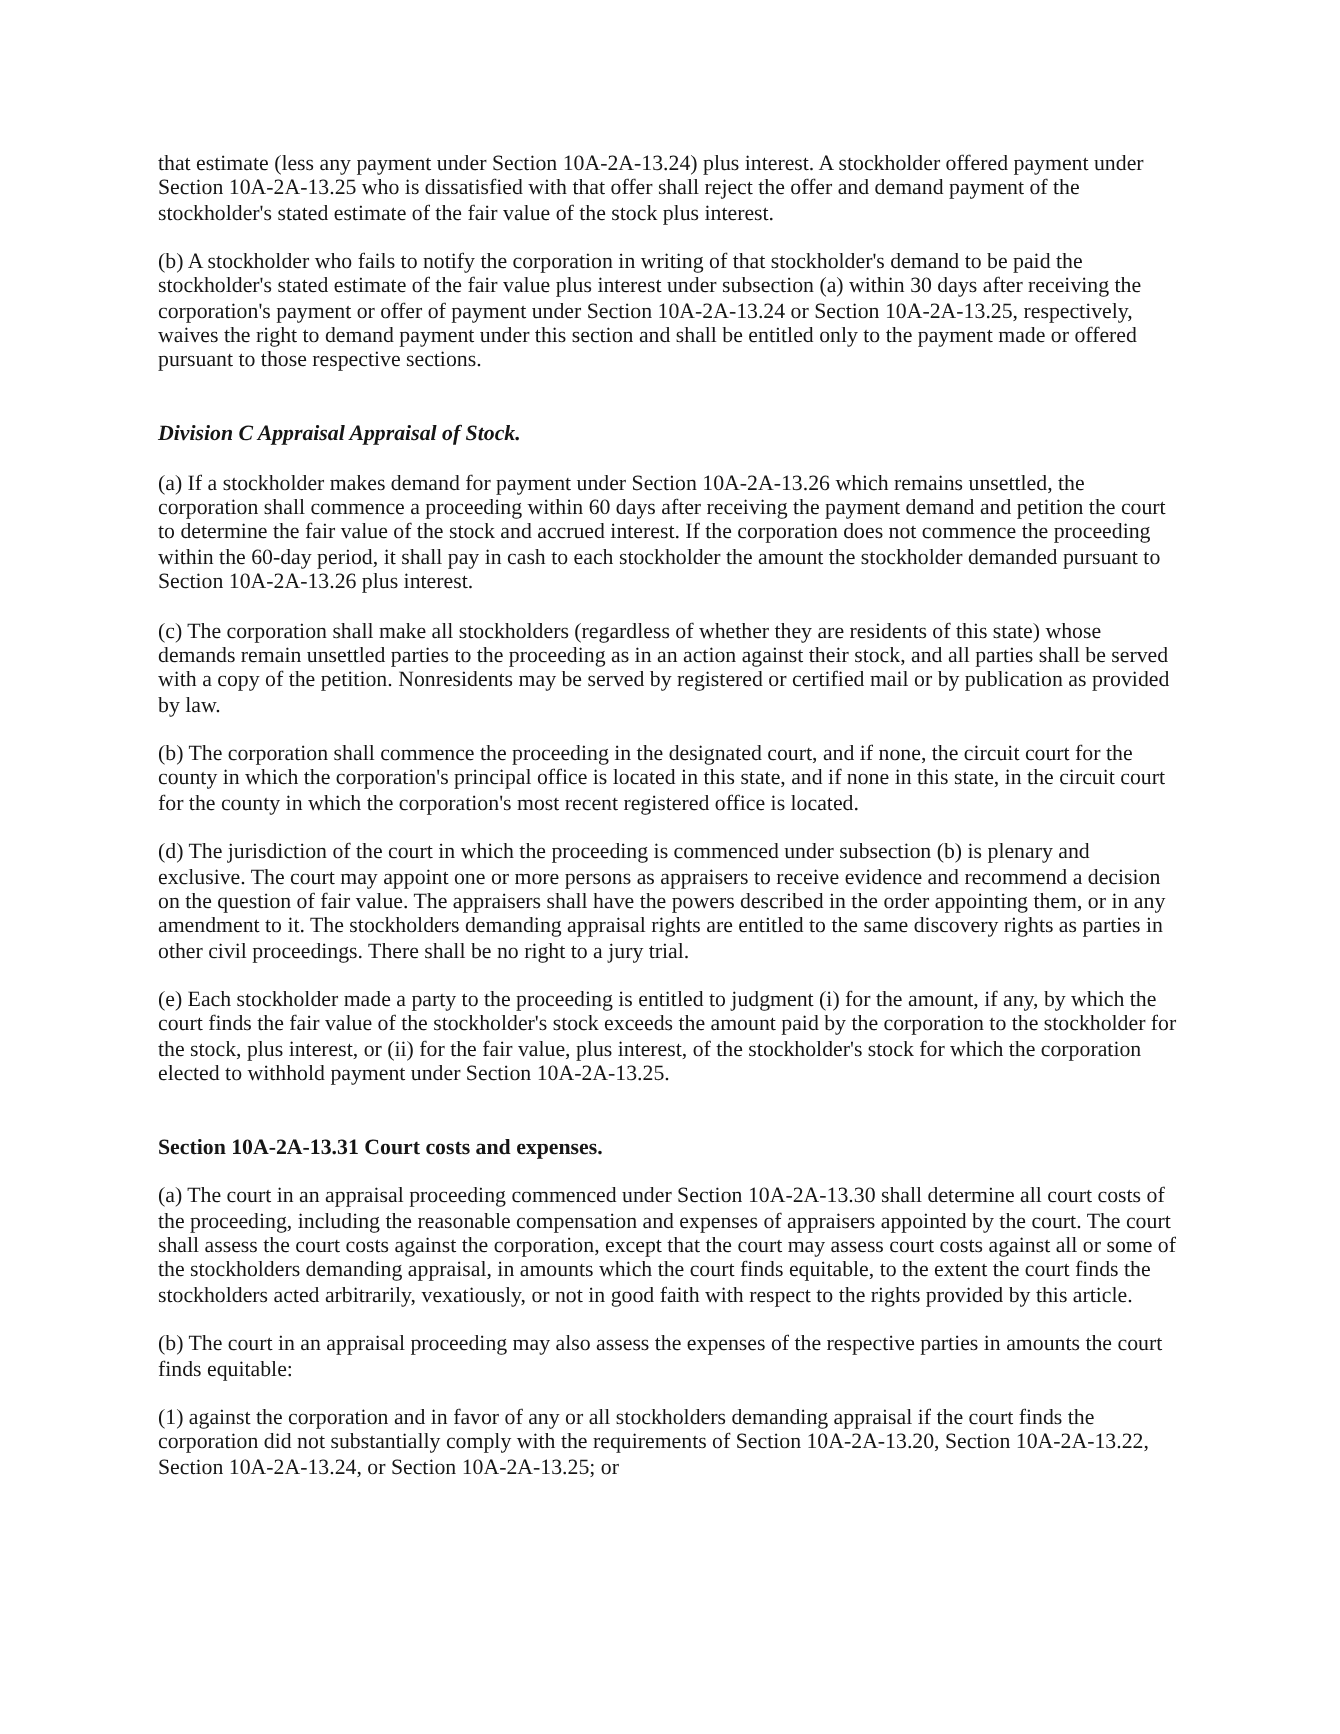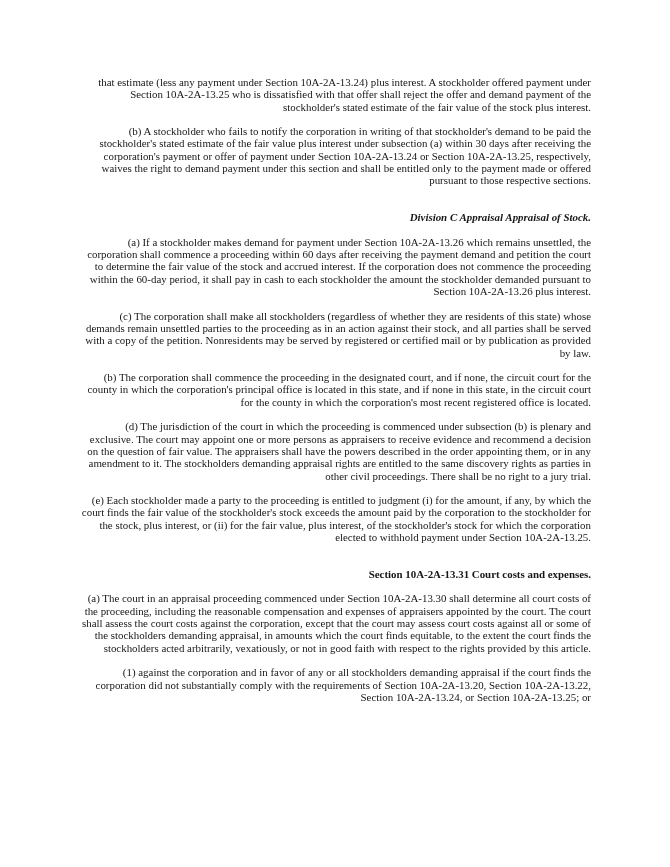--- a/index.html
+++ b/index.html
@@ -10,36 +10,37 @@
     box-sizing: border-box;
     background: #ffffff;
     padding: 76px 79px 0 79px;
     overflow: hidden;
     font-family: "Liberation Serif", "DejaVu Serif", serif;
     font-size: 10.9px;
     line-height: 12.3px;
     color: #161616;
   }
   .text-column { width: 512px; }
-  .block { margin: 0 0 12.3px 0; padding: 0; text-align: right; }
+  .block { margin: 0 0 12.3px 0; padding: 0; text-align: left; }
   .block.body { font-weight: normal; font-style: normal; }
   .block.heading-italic { font-weight: bold; font-style: italic; }
   .block.heading-bold { font-weight: bold; font-style: normal; }
   .block.break-before { margin-top: 24.6px; }
 </style>
 </head>
 <body>
 
 <div class="page">
   <div class="text-column">
       <p class="block body">that estimate (less any payment under Section 10A-2A-13.24) plus interest. A stockholder offered payment under Section 10A-2A-13.25 who is dissatisfied with that offer shall reject the offer and demand payment of the stockholder's stated estimate of the fair value of the stock plus interest.</p>
       <p class="block body">(b) A stockholder who fails to notify the corporation in writing of that stockholder's demand to be paid the stockholder's stated estimate of the fair value plus interest under subsection (a) within 30 days after receiving the corporation's payment or offer of payment under Section 10A-2A-13.24 or Section 10A-2A-13.25, respectively, waives the right to demand payment under this section and shall be entitled only to the payment made or offered pursuant to those respective sections.</p>
       <p class="block heading-italic break-before">Division C Appraisal Appraisal of Stock.</p>
       <p class="block body">(a) If a stockholder makes demand for payment under Section 10A-2A-13.26 which remains unsettled, the corporation shall commence a proceeding within 60 days after receiving the payment demand and petition the court to determine the fair value of the stock and accrued interest. If the corporation does not commence the proceeding within the 60-day period, it shall pay in cash to each stockholder the amount the stockholder demanded pursuant to Section 10A-2A-13.26 plus interest.</p>
       <p class="block body">(c) The corporation shall make all stockholders (regardless of whether they are residents of this state) whose demands remain unsettled parties to the proceeding as in an action against their stock, and all parties shall be served with a copy of the petition. Nonresidents may be served by registered or certified mail or by publication as provided by law.</p>
       <p class="block body">(b) The corporation shall commence the proceeding in the designated court, and if none, the circuit court for the county in which the corporation's principal office is located in this state, and if none in this state, in the circuit court for the county in which the corporation's most recent registered office is located.</p>
       <p class="block body">(d) The jurisdiction of the court in which the proceeding is commenced under subsection (b) is plenary and exclusive. The court may appoint one or more persons as appraisers to receive evidence and recommend a decision on the question of fair value. The appraisers shall have the powers described in the order appointing them, or in any amendment to it. The stockholders demanding appraisal rights are entitled to the same discovery rights as parties in other civil proceedings. There shall be no right to a jury trial.</p>
       <p class="block body">(e) Each stockholder made a party to the proceeding is entitled to judgment (i) for the amount, if any, by which the court finds the fair value of the stockholder's stock exceeds the amount paid by the corporation to the stockholder for the stock, plus interest, or (ii) for the fair value, plus interest, of the stockholder's stock for which the corporation elected to withhold payment under Section 10A-2A-13.25.</p>
       <p class="block heading-bold break-before">Section 10A-2A-13.31 Court costs and expenses.</p>
       <p class="block body">(a) The court in an appraisal proceeding commenced under Section 10A-2A-13.30 shall determine all court costs of the proceeding, including the reasonable compensation and expenses of appraisers appointed by the court. The court shall assess the court costs against the corporation, except that the court may assess court costs against all or some of the stockholders demanding appraisal, in amounts which the court finds equitable, to the extent the court finds the stockholders acted arbitrarily, vexatiously, or not in good faith with respect to the rights provided by this article.</p>
+      <p class="block body">(b) The court in an appraisal proceeding may also assess the expenses of the respective parties in amounts the court finds equitable:</p>
       <p class="block body">(1) against the corporation and in favor of any or all stockholders demanding appraisal if the court finds the corporation did not substantially comply with the requirements of Section 10A-2A-13.20, Section 10A-2A-13.22, Section 10A-2A-13.24, or Section 10A-2A-13.25; or</p>
     </div>
 </div>
 
 </body></html>

